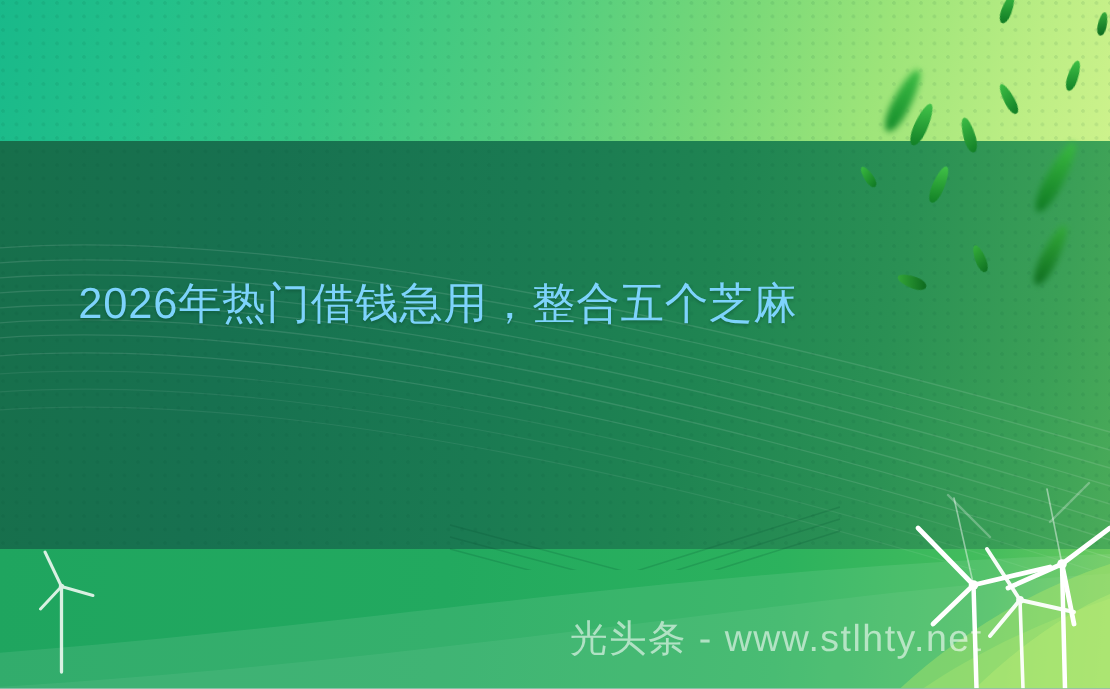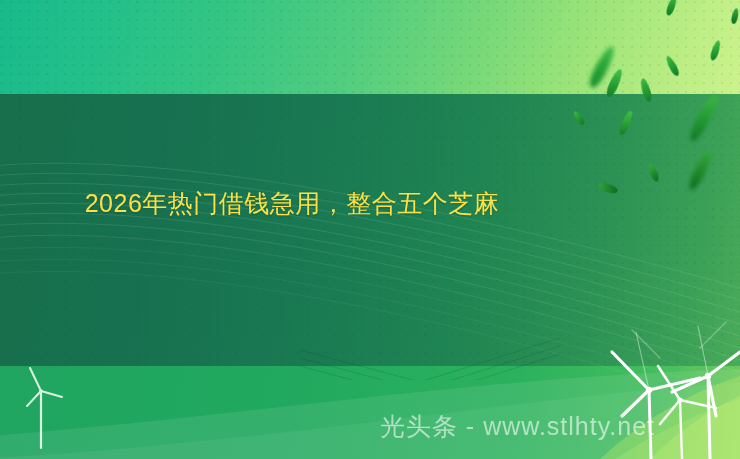--- a/index.html
+++ b/index.html
@@ -149,22 +149,22 @@
     pointer-events: none;
   }
 
   
   .headline {
     position: absolute;
     left: 0;
     top: 180px;
     width: 584px;
     text-align: center;
-    color: #fde047;
-    font-size: 25px;
+    color: #7dd3fc;
+    font-size: 29px;
     line-height: 47px;
     letter-spacing: 0.5px;
     font-weight: 400;
     text-shadow: 0 1px 2px rgba(0, 50, 30, 0.30);
     pointer-events: none;
   }
   .headline .line { display: block; white-space: nowrap; }
 
   
   .watermark {

